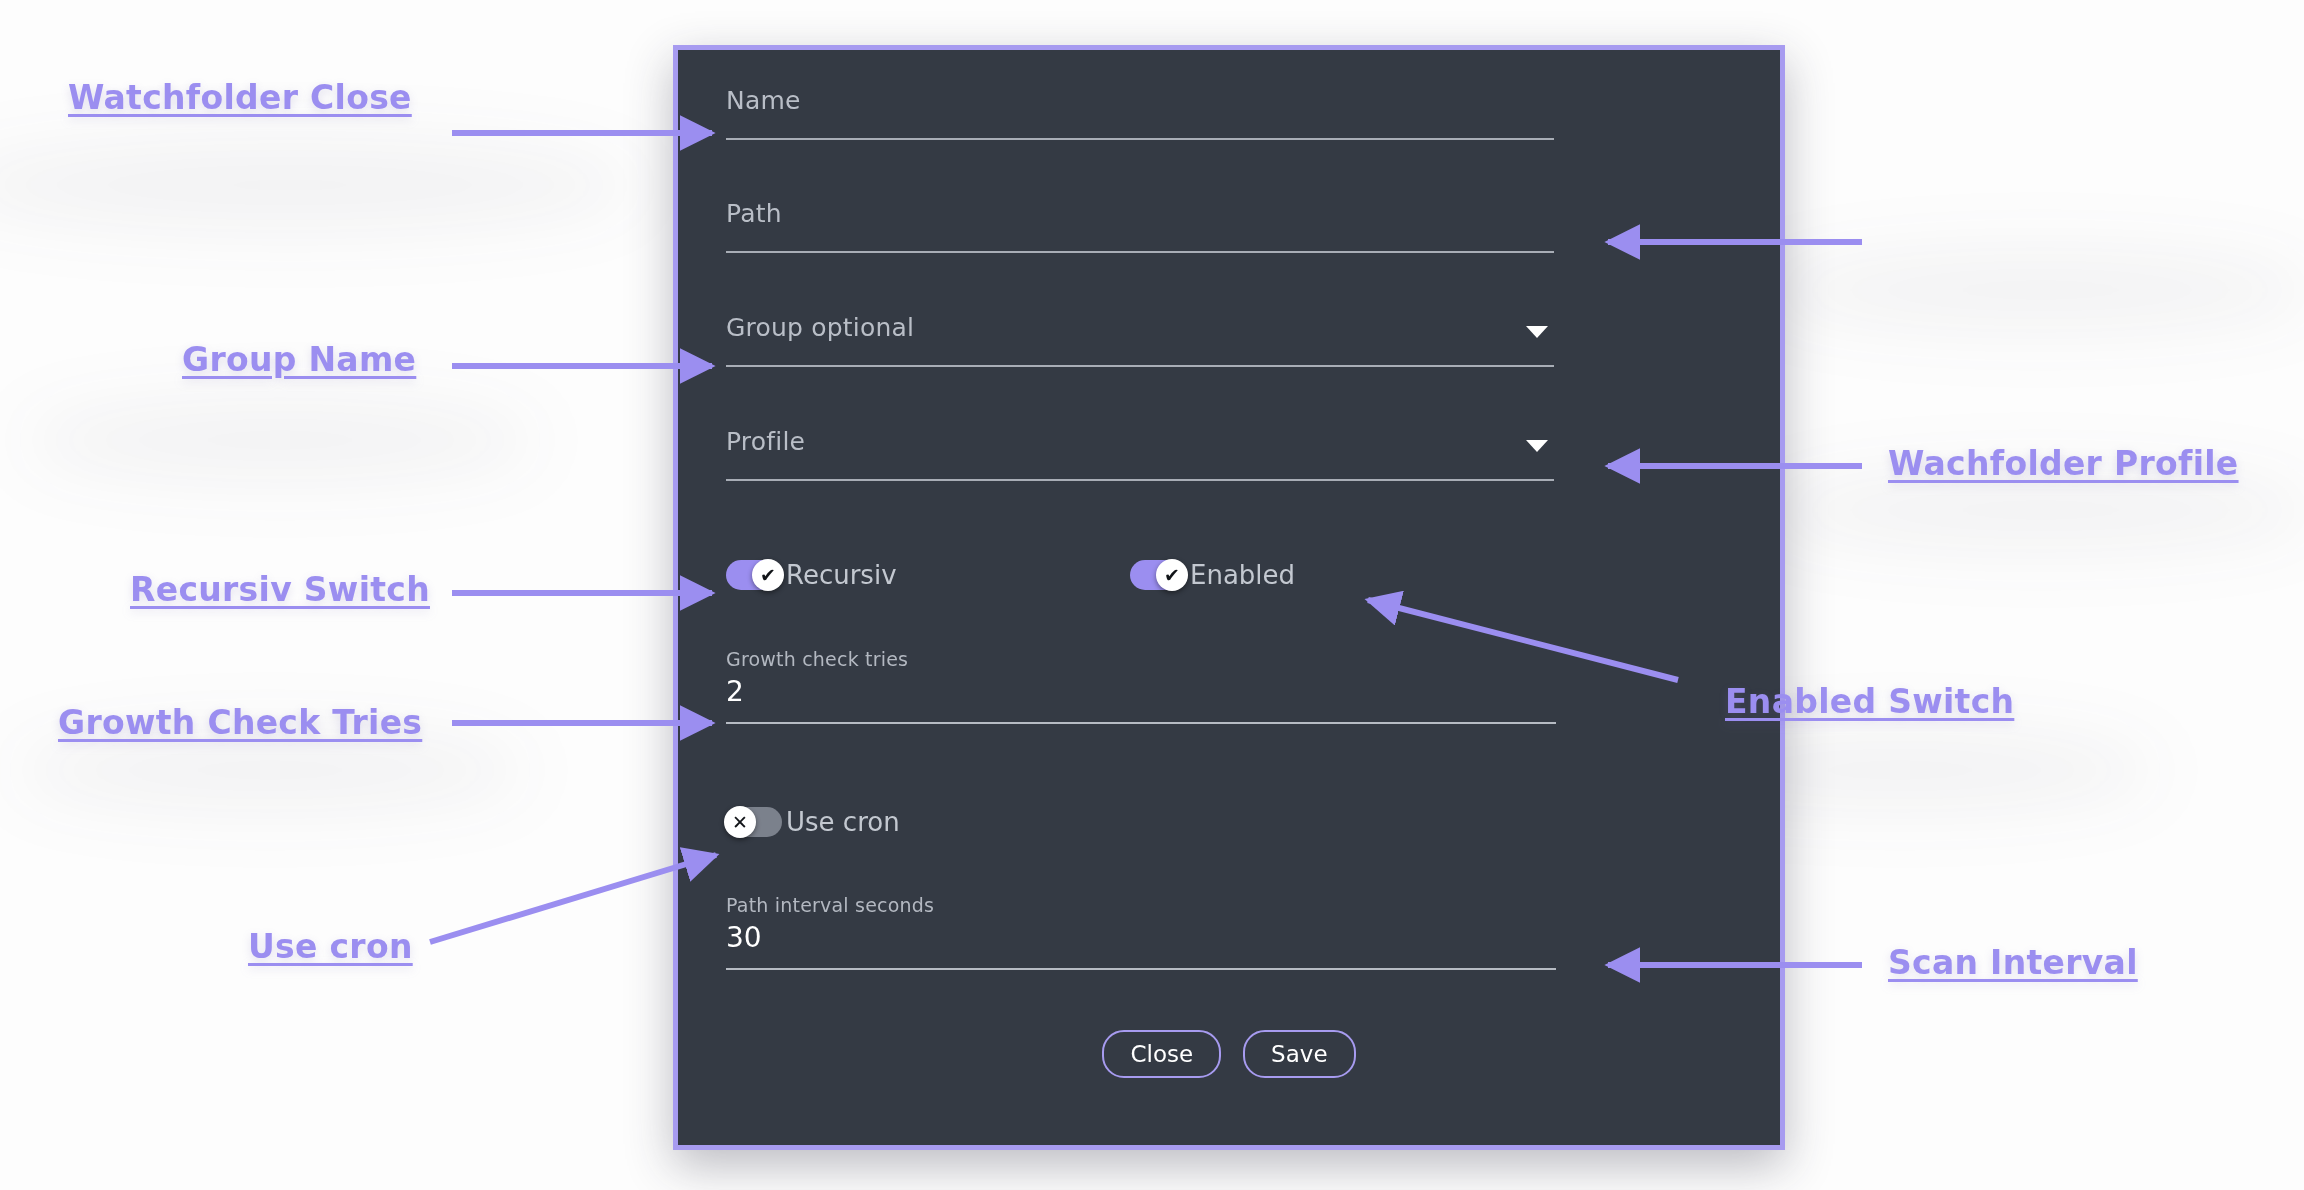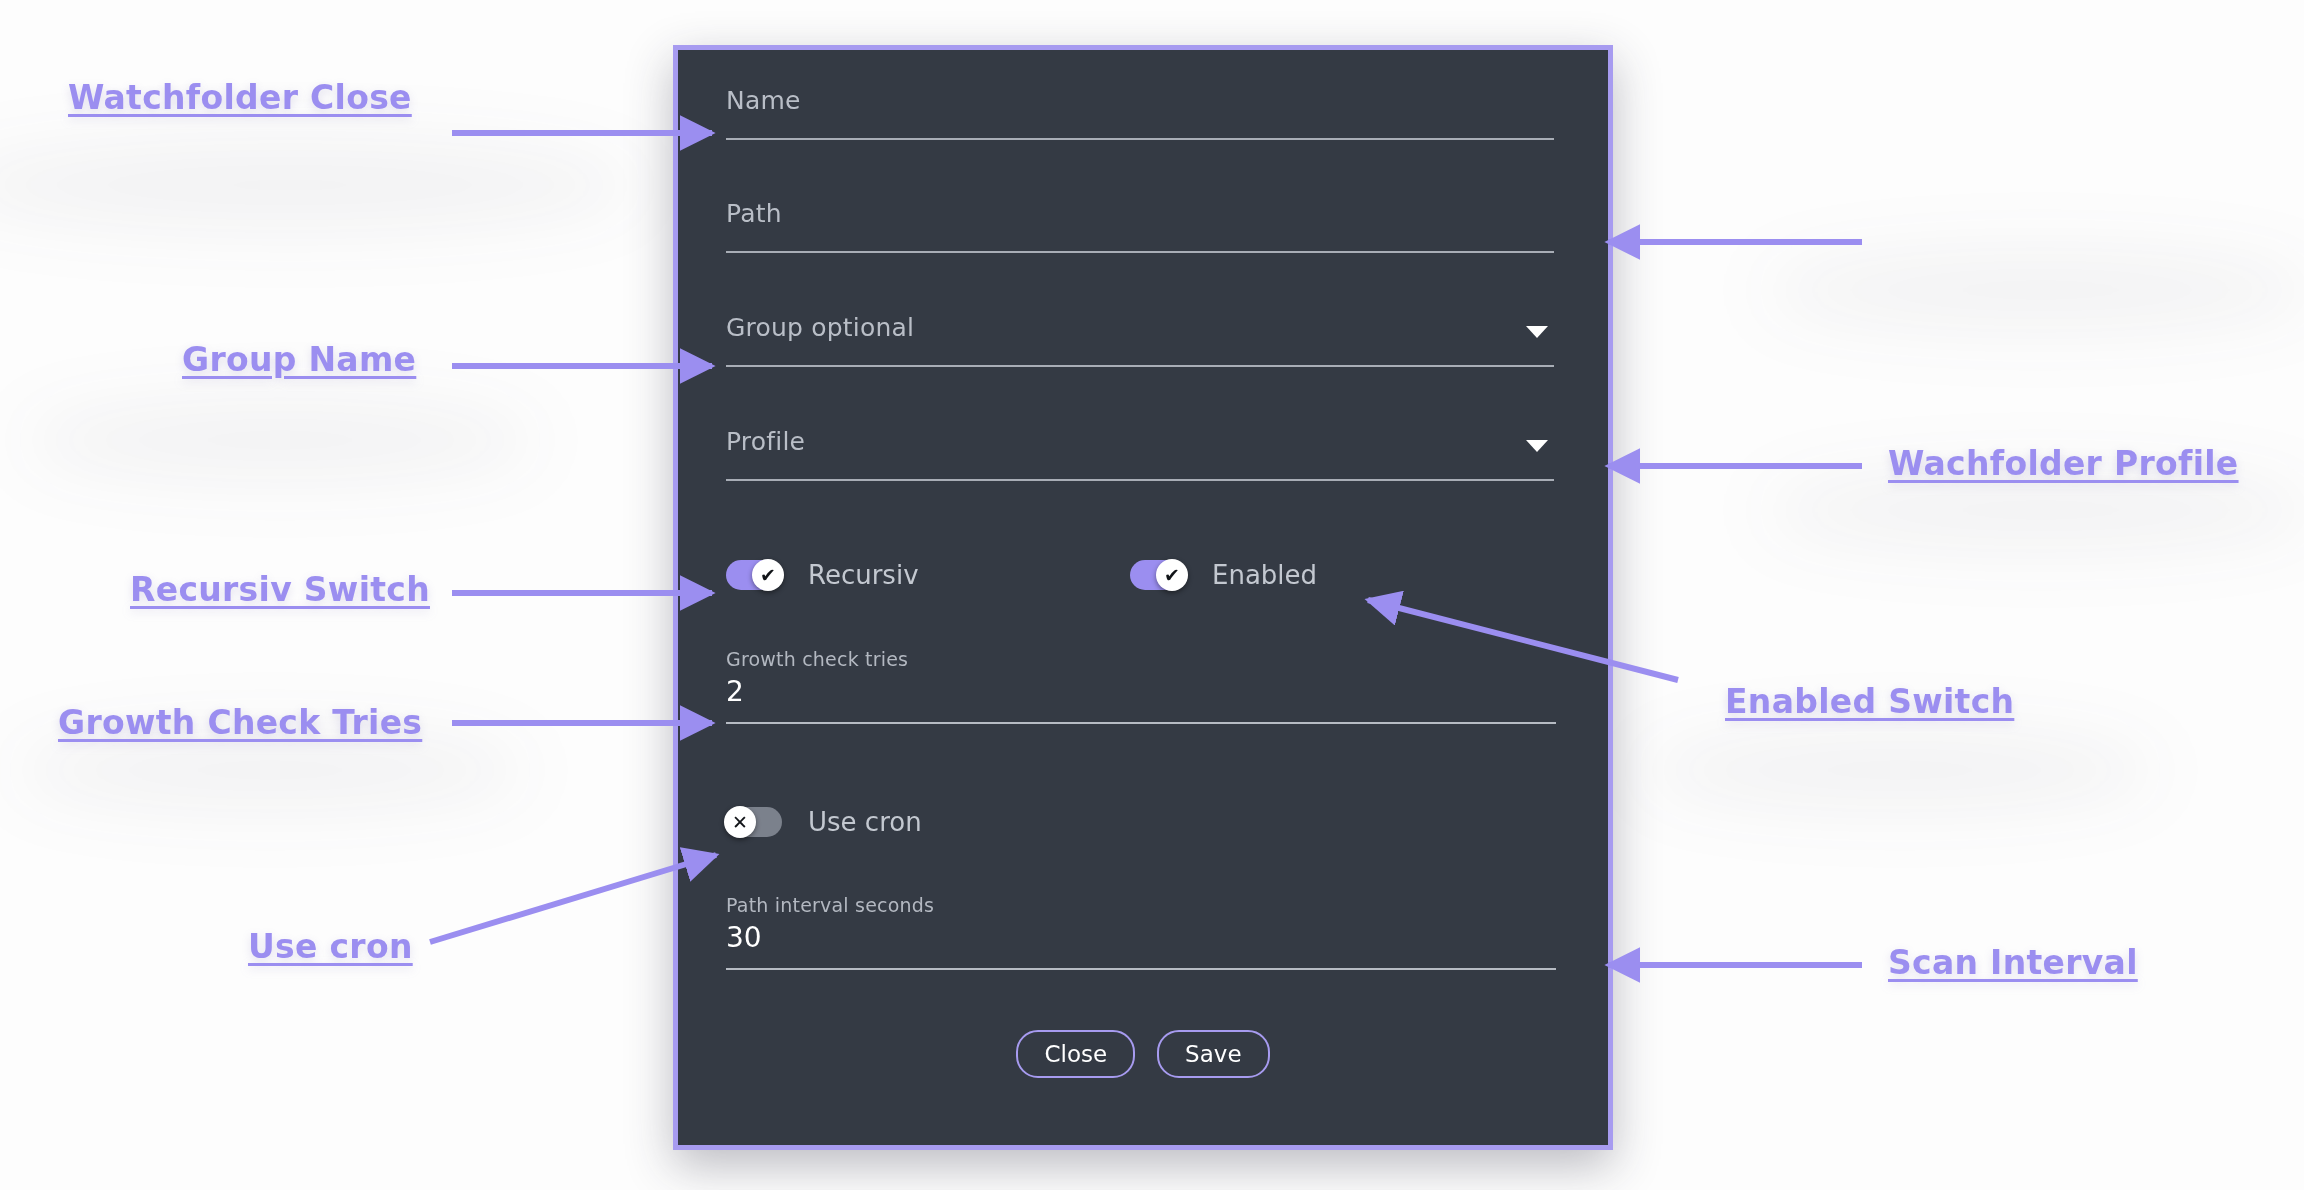--- a/index.html
+++ b/index.html
@@ -24,21 +24,21 @@
     background: rgba(60,60,70,0.055);
     filter: blur(34px);
     pointer-events: none;
   }
 
   
   #dialog {
     position: absolute;
     left: 673px;
     top: 45px;
-    width: 940px;
+    width: 1112px;
     height: 1105px;
     background: #343a44;
     border: 5px solid #a79bf0;
     box-shadow: 0 16px 44px rgba(40,40,60,0.30);
   }
   .dlg-inner {
     position: absolute;
     left: 0; top: 0; right: 0; bottom: 0;
     padding: 0 48px;
   }
@@ -115,21 +115,21 @@
     align-items: center;
     justify-content: center;
     font-size: 19px;
     font-weight: bold;
     color: #111418;
     line-height: 1;
   }
   .switch.on  .knob { right: -2px; }
   .switch.off .knob { left: -2px; }
   .toggle-text {
-    margin-left: 26px;
+    margin-left: 4px;
     font-size: 26px;
     color: #c3c8d0;
     white-space: nowrap;
   }
 
   
   #footer {
     position: absolute;
     left: 48px;
     right: 48px;

